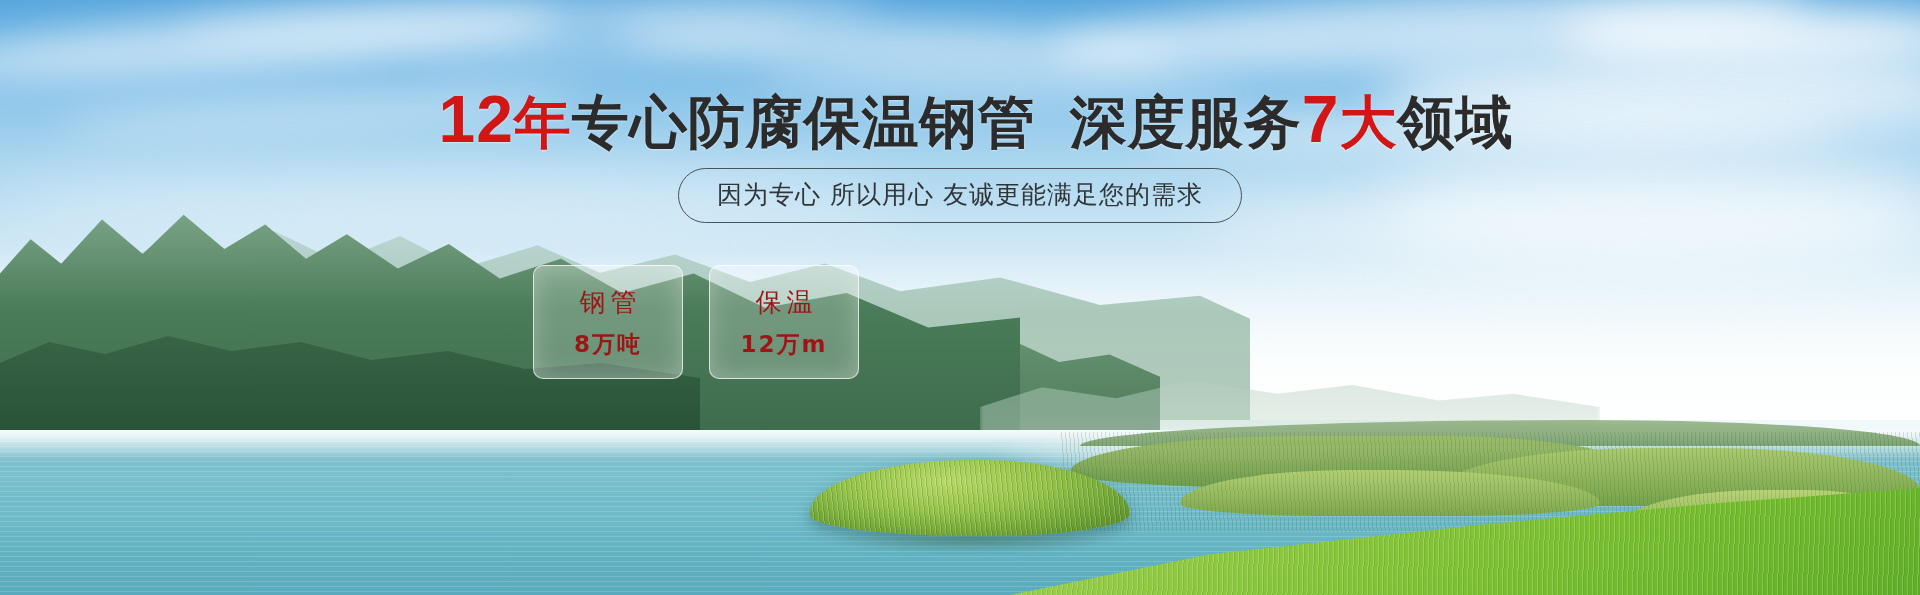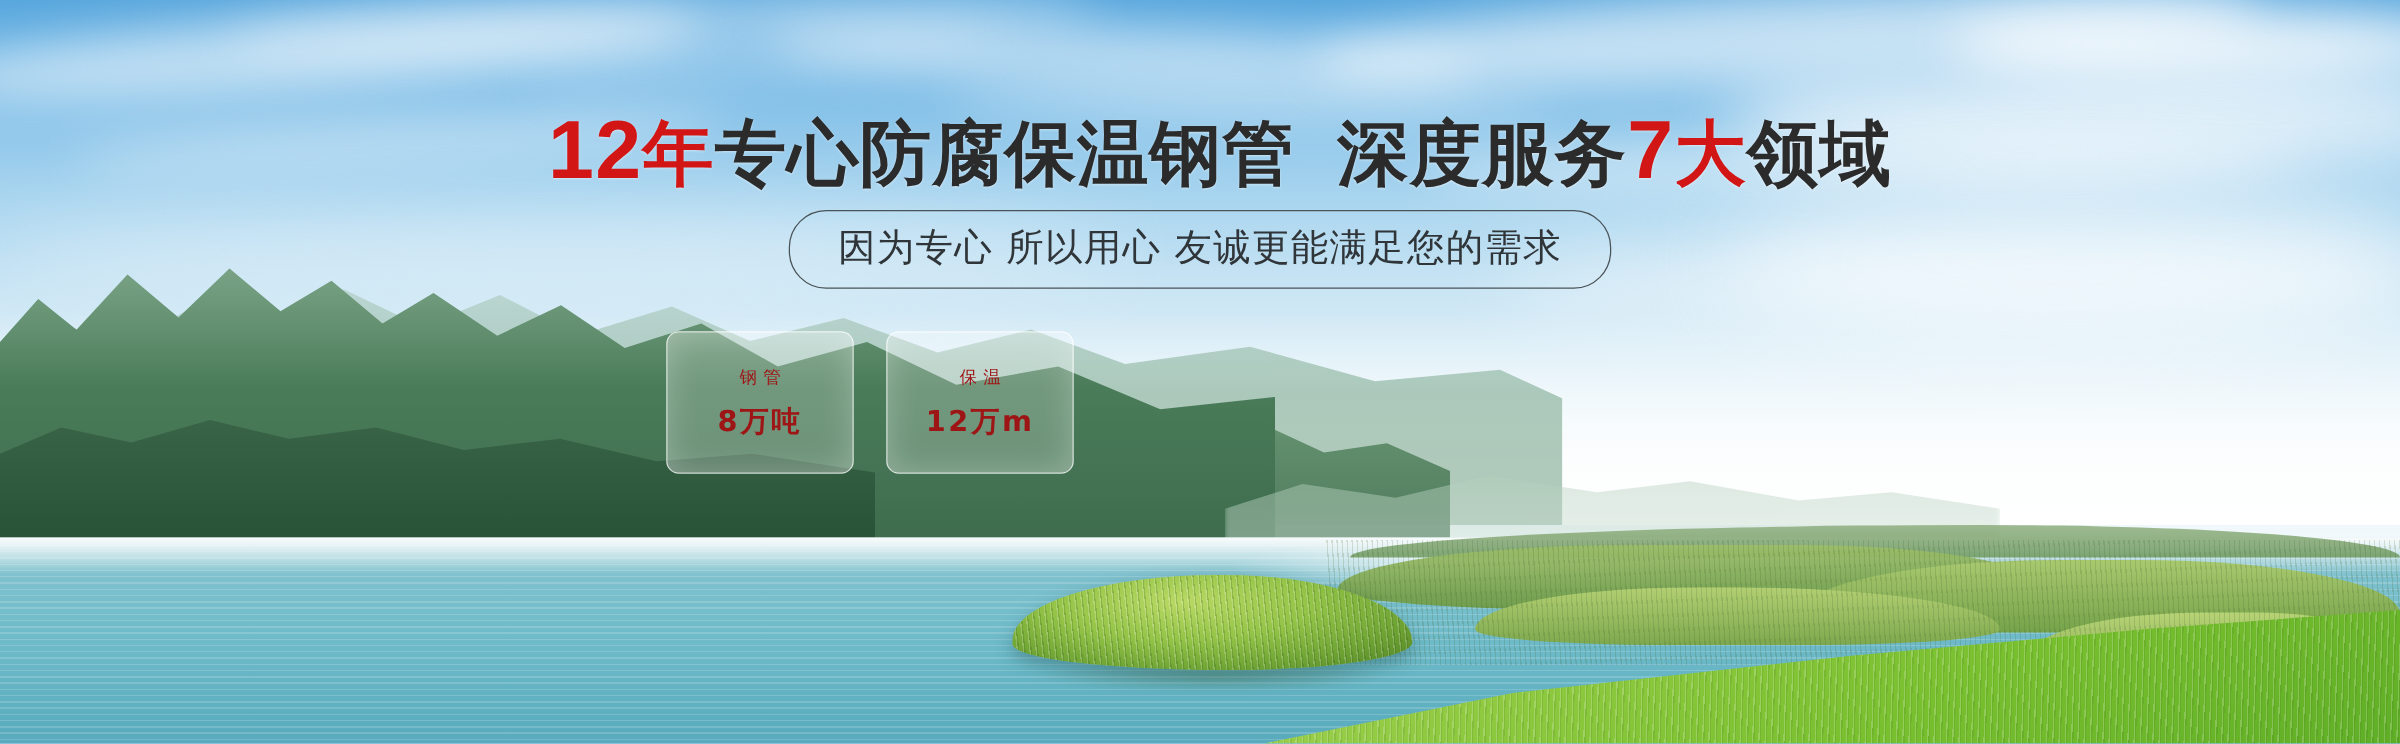--- a/index.html
+++ b/index.html
@@ -198,41 +198,41 @@
 
   .subtitle-wrap{
     position:absolute;left:0;top:168px;width:1920px;text-align:center;
   }
   .subtitle{
     display:inline-block;
     padding:9px 38px 11px;
     border:1px solid #4a5358;
     border-radius:30px;
     font-family:"DejaVu Sans","Liberation Sans",sans-serif;
-    font-size:30px;color:#2f3538;letter-spacing:1px;white-space:nowrap;
+    font-size:25px;color:#2f3538;letter-spacing:1px;white-space:nowrap;
   }
 
   
   .cards{
     position:absolute;left:533px;top:265px;width:600px;height:112px;
     display:flex;align-items:flex-start;
   }
   .card{
     width:148px;height:112px;
     margin-right:26px;
     border:1px solid rgba(255,255,255,.75);
     border-radius:10px;
     background:rgba(255,255,255,.22);
     display:flex;flex-direction:column;align-items:center;justify-content:center;
     box-shadow:inset 0 0 26px rgba(255,255,255,.28);
   }
   .card:last-child{margin-right:16px;}
   .card-title{
     font-family:"DejaVu Sans","Liberation Sans",sans-serif;
-    font-size:14px;color:#9e1515;letter-spacing:5px;
+    font-size:26px;color:#9e1515;letter-spacing:5px;
     text-indent:5px;margin-bottom:18px;line-height:1;
   }
   .card-value{
     font-family:"DejaVu Sans","Liberation Sans",sans-serif;
     font-size:23px;color:#9e1515;letter-spacing:2px;line-height:1;
     white-space:nowrap;
     font-weight:bold;
   }
   .card-value sup{font-size:13px;letter-spacing:0;}
 </style>

